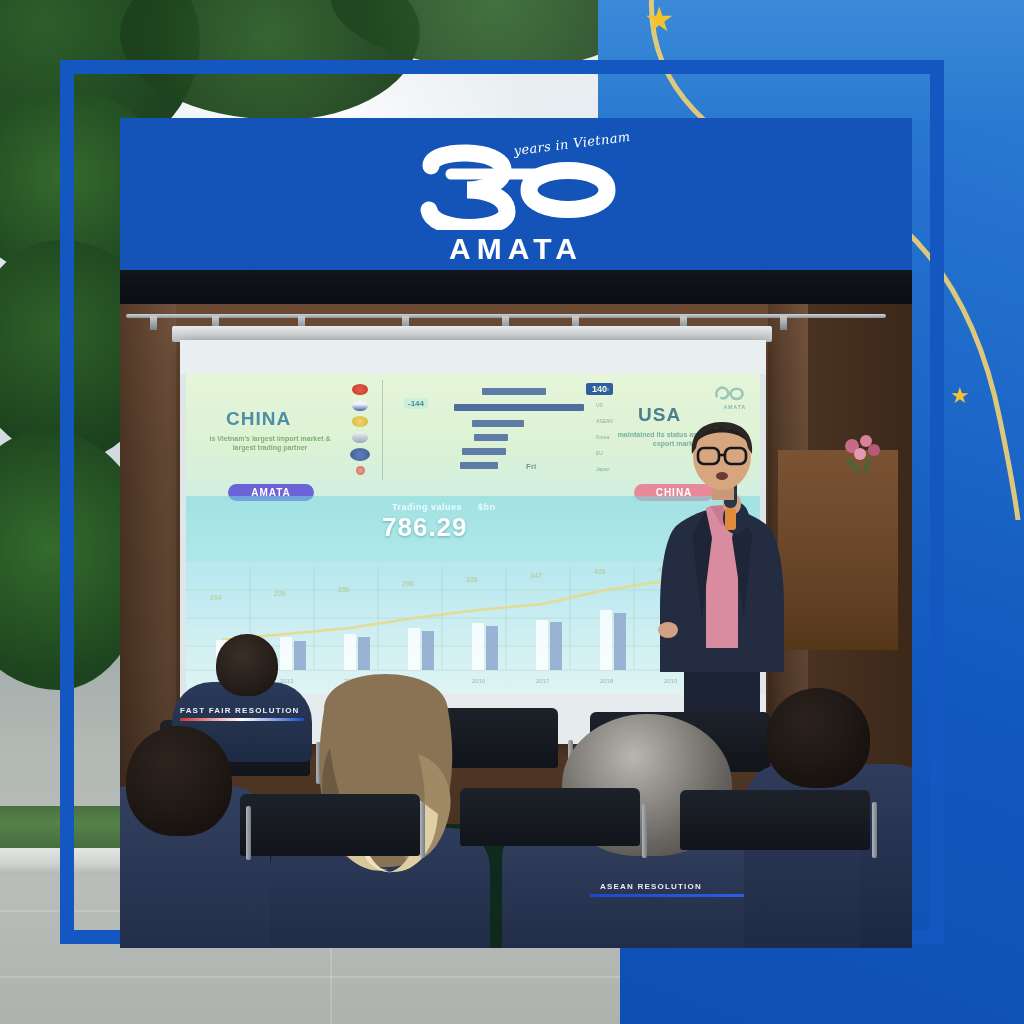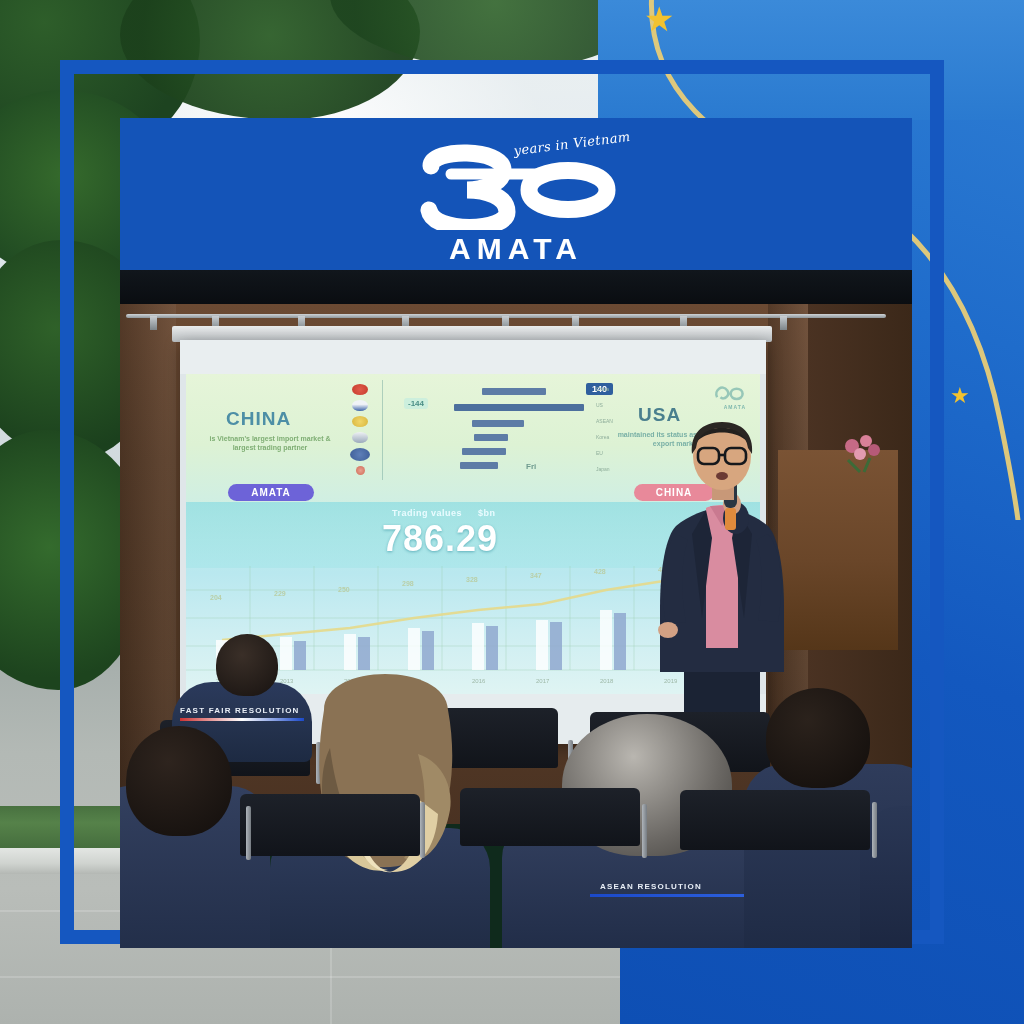--- a/index.html
+++ b/index.html
@@ -159,21 +159,21 @@
   .val144 {
     position:absolute; font-size:8px; font-weight:bold; color:#4a8e86;
     background:rgba(190,235,225,.6); padding:1px 4px; border-radius:3px;
   }
   .tradeband {
     position:absolute; left:0; width:100%; height:66px;
     background:linear-gradient(180deg,rgba(120,215,225,.55),rgba(150,228,230,.35));
   }
   .trade-label { position:absolute; font-size:9px; color:#eafcff; font-weight:bold; letter-spacing:.5px; }
   .bignum {
-    position:absolute; font-size:36px; font-weight:bold; color:#ffffff;
+    position:absolute; font-size:26px; font-weight:bold; color:#ffffff;
     letter-spacing:1px; text-shadow:0 1px 3px rgba(0,110,130,.45);
   }
   .barcol { position:absolute; bottom:0; background:#ffffff; opacity:.8; }
   .barcol.b2 { background:#8fa8cf; opacity:.85; }
   .yr { position:absolute; font-size:6px; color:#9fb9a8; }
   .vnum { position:absolute; font-size:7px; color:#b9cfa8; font-weight:bold; }
 
   
   .podium {
     position:absolute; right:14px; top:180px; width:120px; height:200px;
@@ -312,21 +312,21 @@
 
           <div class="sl-title" style="left:452px;top:30px;font-size:19px;color:#4a7f8e;">USA</div>
           <div class="sl-sub" style="left:430px;top:56px;width:120px;color:#79b0a6;">maintained its status as the largest export market</div>
           <div class="pill" style="left:448px;top:110px;width:80px;background:#e8899a;">CHINA</div>
 
           <svg style="position:absolute;right:14px;top:6px;width:34px;height:26px;opacity:.65;" viewBox="0 0 40 30">
             <path d="M6 20 C2 12,12 4,18 12 C22 18,14 24,10 20 M22 16 C22 8,36 8,36 16 C36 24,22 24,22 16 Z" fill="none" stroke="#6fb0a8" stroke-width="3"></path>
           </svg>
           <div style="position:absolute;right:14px;top:30px;font-size:5px;color:#7fb8ae;letter-spacing:1px;font-weight:bold;">AMATA</div>
 
-          <div class="tradeband" style="top:128px;padding-left:12px;">
+          <div class="tradeband" style="top:122px;padding-left:12px;">
             <div class="trade-label" style="left:206px;top:6px;">Trading values</div>
             <div class="trade-label" style="left:292px;top:6px;">$bn</div>
             <div class="bignum" style="left:196px;top:16px;">786.29</div>
           </div>
 
           <div style="position:absolute;left:0;bottom:0;width:100%;height:128px;">
             <svg style="position:absolute;left:0;bottom:0;width:100%;height:128px;" viewBox="0 0 574 128" preserveAspectRatio="none">
               <g stroke="rgba(150,200,170,.35)" stroke-width="1">
                 <line x1="0" y1="24" x2="574" y2="24"></line>
                   <line x1="0" y1="52" x2="574" y2="52"></line>

